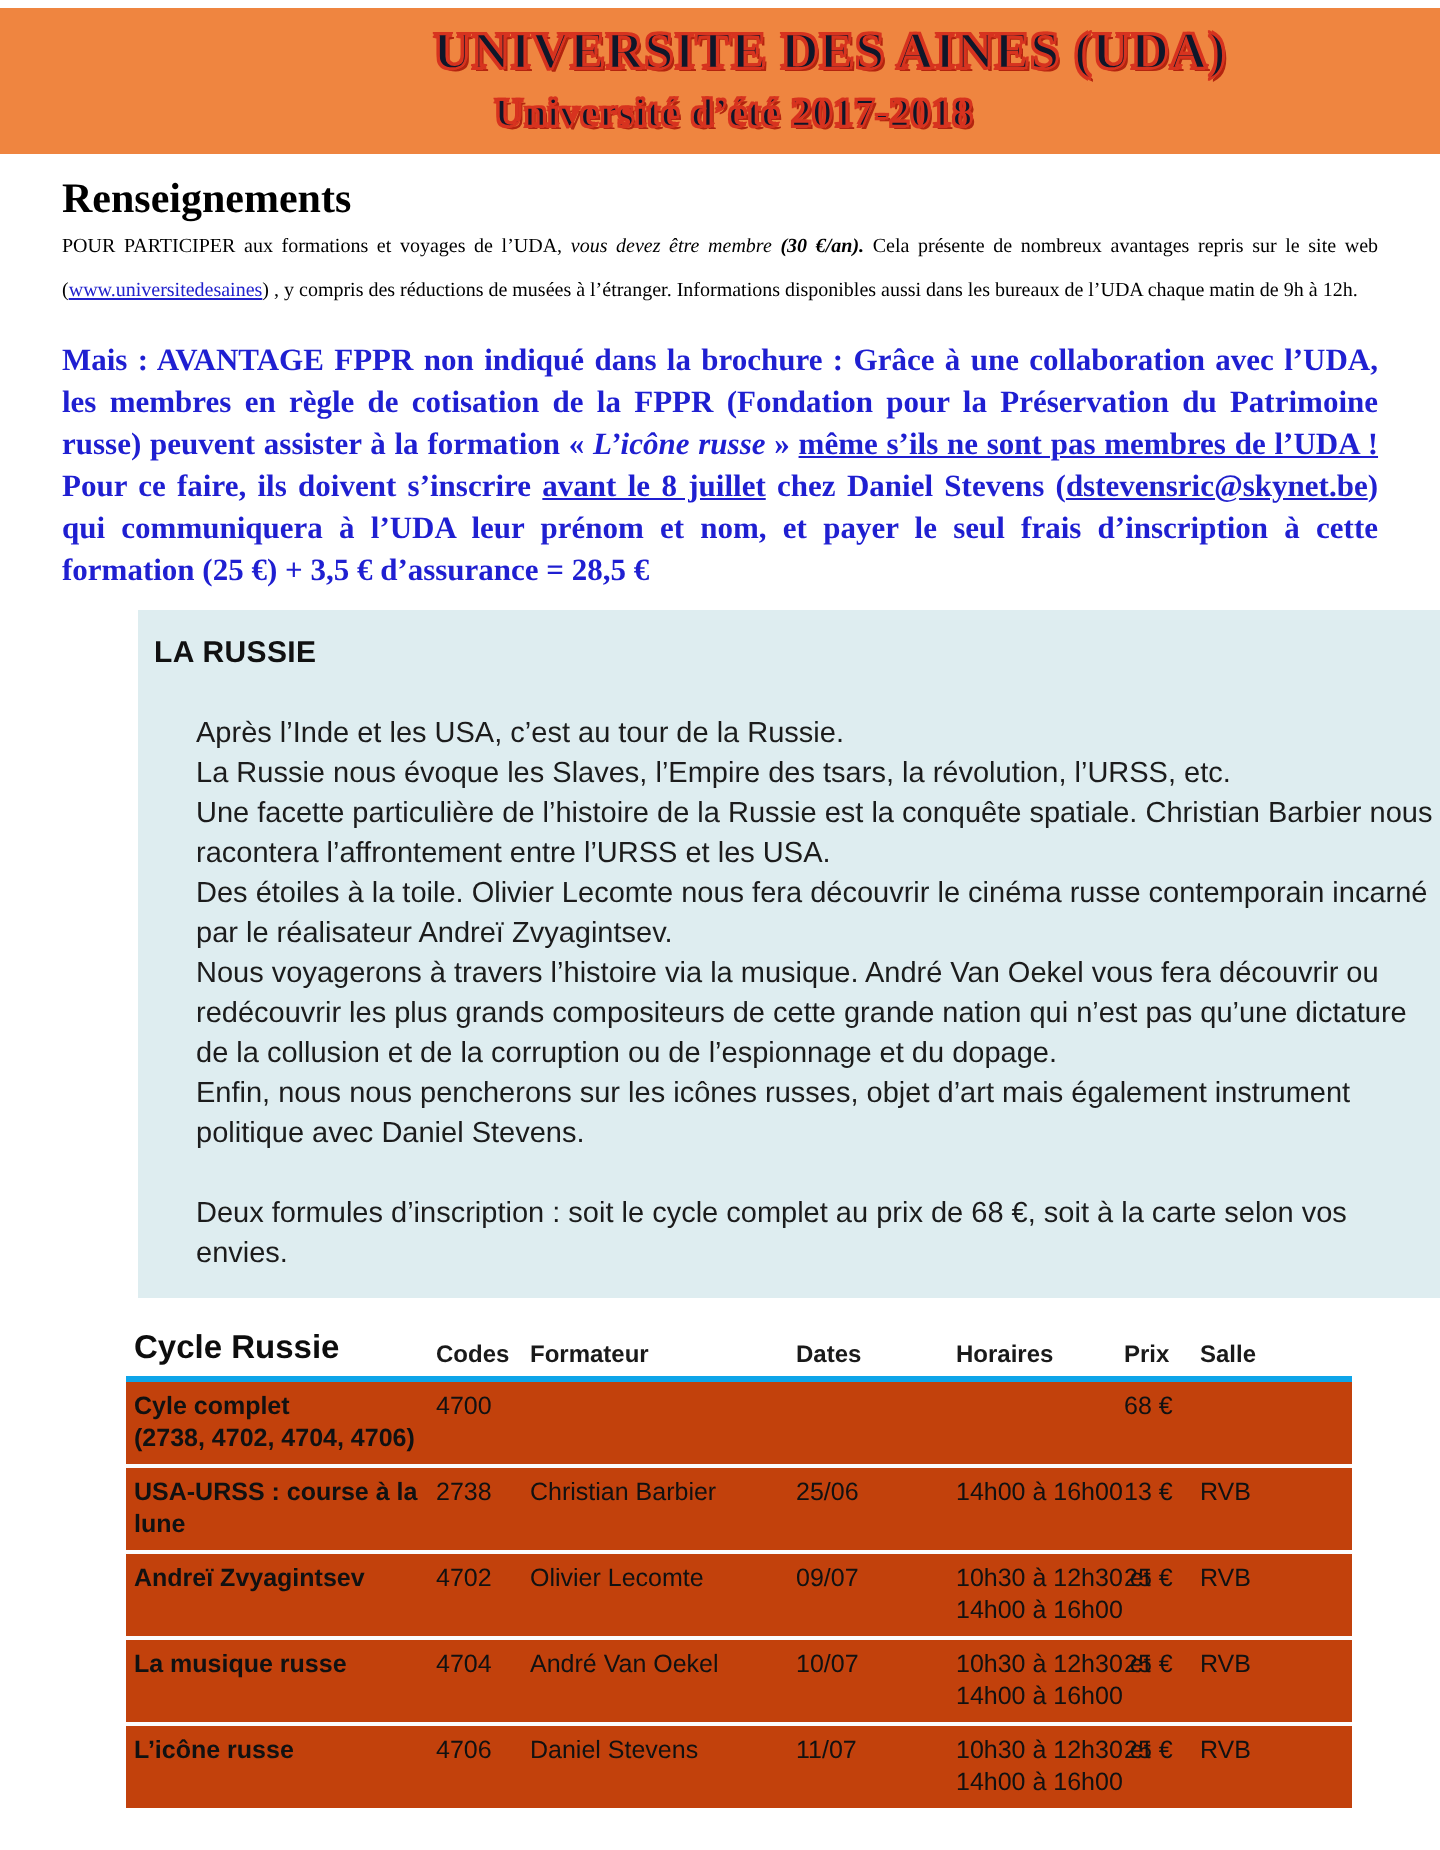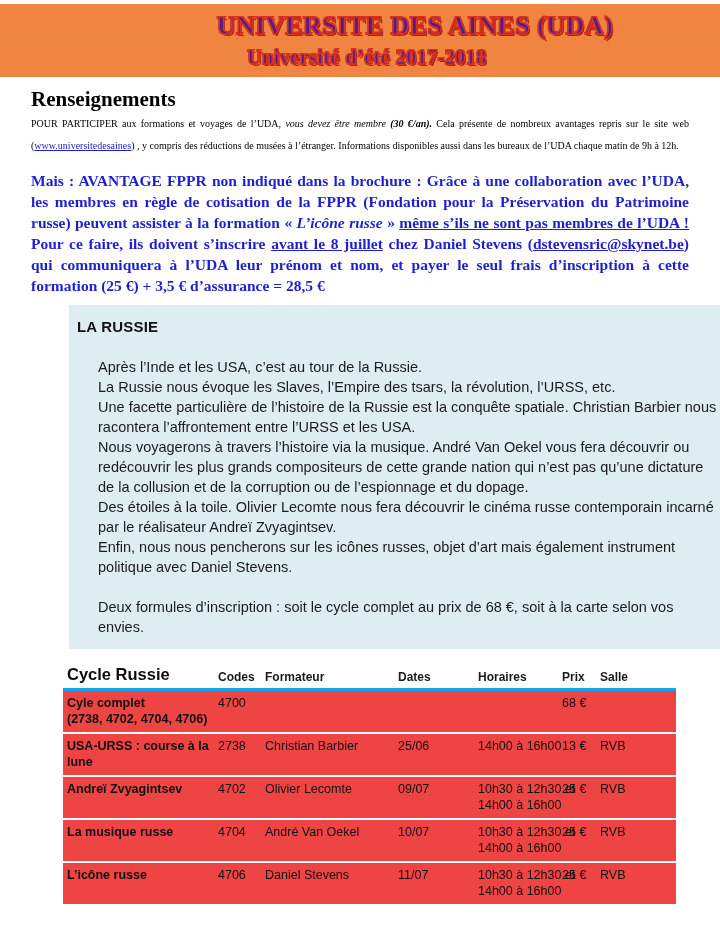--- a/index.html
+++ b/index.html
@@ -3,21 +3,21 @@
 <meta charset="utf-8">
 <style>
   * { margin:0; padding:0; box-sizing:border-box; }
   html,body { width:720px; background:#ffffff; }
   body { height:925px; overflow:hidden; font-family:"Liberation Serif","DejaVu Serif",serif; color:#000; }
 
   .top-strip { height:4px; background:#ffffff; }
 
   .banner { background:#EF8540; height:73px; padding-top:6px; text-align:center; }
   .banner .line1, .banner .line2 {
-    font-weight:bold; color:#4c1d95; letter-spacing:0.5px;
+    font-weight:bold; color:#0f172a; letter-spacing:0.5px;
     -webkit-text-stroke:1.2px #d7331f;
     text-shadow:-1px -1px 0 #d7331f, 1px -1px 0 #d7331f, -1px 1px 0 #d7331f, 1.5px 1.5px 0 #b3240f;
   }
   .banner .line1 { font-size:26px; line-height:32px; text-indent:110px; }
   .banner .line2 { font-size:20px; line-height:30px; text-indent:14px; }
 
   .content { padding:0 31px; }
 
   h1.section-heading { font-size:21px; font-weight:bold; margin-top:9px; line-height:26px; }
 
@@ -37,21 +37,21 @@
   .russie-box .box-body { margin-top:22px; font-size:14.5px; line-height:20px;margin-left:21px; }
   .russie-box .box-body p { margin:0; }
   .russie-box p.formules { margin-top:20px; }
 
   .course-table { margin:16px 0 0 63px; width:613px;
                   font-family:"Liberation Sans","DejaVu Sans",sans-serif; }
   .t-grid { display:grid; grid-template-columns:155px 47px 133px 80px 84px 38px 76px; }
   .t-head { align-items:end; padding-bottom:4px; border-bottom:3px solid #0ea5e9; background:#fff; }
   .t-head .t-title { font-size:16.5px; font-weight:bold; color:#0d0d0d; padding-left:4px; }
   .t-head .t-col { font-size:12px; font-weight:bold; color:#1a1a1a; }
-  .t-row { background:#ef4444; padding:4px 0 5px 0; border-bottom:2px solid #fbfcfd;
+  .t-row { background:#c2410c; padding:4px 0 5px 0; border-bottom:2px solid #fbfcfd;
            box-shadow:0 1px 0 #c8d2d9; }
   .t-row:last-child { border-bottom:none; box-shadow:none; }
   .t-row > div { font-size:12.5px; line-height:16px; color:#111; white-space:nowrap; }
   .t-row .c-name { padding-left:4px; font-weight:bold; white-space:normal; }
   .t-row .c-name .sub { display:block; }
 </style>
 </head>
 <body>
 
 <div class="top-strip"></div>
@@ -68,22 +68,22 @@
   <p class="intro"><span>POUR PARTICIPER aux formations et voyages de l’UDA, </span><span class="it">vous devez être membre </span><span class="bit">(30 €/an).</span><span> Cela présente de nombreux avantages repris sur le site web (</span><a class="doc-link">www.universitedesaines</a><span>) , y compris des réductions de musées à l’étranger. Informations disponibles aussi dans les bureaux de l’UDA chaque matin de 9h à 12h.</span></p>
 
   <p class="notice"><span>Mais : AVANTAGE FPPR non indiqué dans la brochure : Grâce à une collaboration avec l’UDA, les membres en règle de cotisation de la FPPR (Fondation pour la Préservation du Patrimoine russe) peuvent assister à la formation « </span><span class="nit">L’icône russe</span><span> »  </span><span class="nu">même s’ils ne sont pas membres de l’UDA !</span><span> Pour ce faire, ils doivent s’inscrire </span><span class="nu">avant le 8 juillet</span><span> chez Daniel Stevens (</span><a class="doc-link">dstevensric@skynet.be</a><span>) qui communiquera à l’UDA leur prénom et nom, et payer le seul frais d’inscription à cette formation (25 €) + 3,5 € d’assurance = 28,5 €</span></p>
 
   <div class="russie-box">
     <div class="box-title">LA RUSSIE</div>
     <div class="box-body">
       <p>Après l’Inde et les USA, c’est au tour de la Russie.</p>
       <p>La Russie nous évoque les Slaves, l’Empire des tsars, la révolution, l’URSS, etc.</p>
       <p>Une facette particulière de l’histoire de la Russie est la conquête spatiale. Christian Barbier nous racontera l’affrontement entre l’URSS et les USA.</p>
+      <p>Des étoiles à la toile. Olivier Lecomte nous fera découvrir le cinéma russe contemporain incarné par le réalisateur Andreï Zvyagintsev.</p>
       <p>Nous voyagerons à travers l’histoire via la musique. André Van Oekel vous fera découvrir ou redécouvrir les plus grands compositeurs de cette grande nation qui n’est pas qu’une dictature de la collusion et de la corruption ou de l’espionnage et du dopage.</p>
-      <p>Des étoiles à la toile. Olivier Lecomte nous fera découvrir le cinéma russe contemporain incarné par le réalisateur Andreï Zvyagintsev.</p>
       <p>Enfin, nous nous pencherons sur les icônes russes, objet d’art mais également instrument politique avec Daniel Stevens.</p>
       <p class="formules">Deux formules d’inscription : soit le cycle complet au prix de 68 €, soit à la carte selon vos envies.</p>
     </div>
   </div>
 
 </div>
 
 <div class="course-table">
   <div class="t-grid t-head">
     <div class="t-title">Cycle Russie</div>

